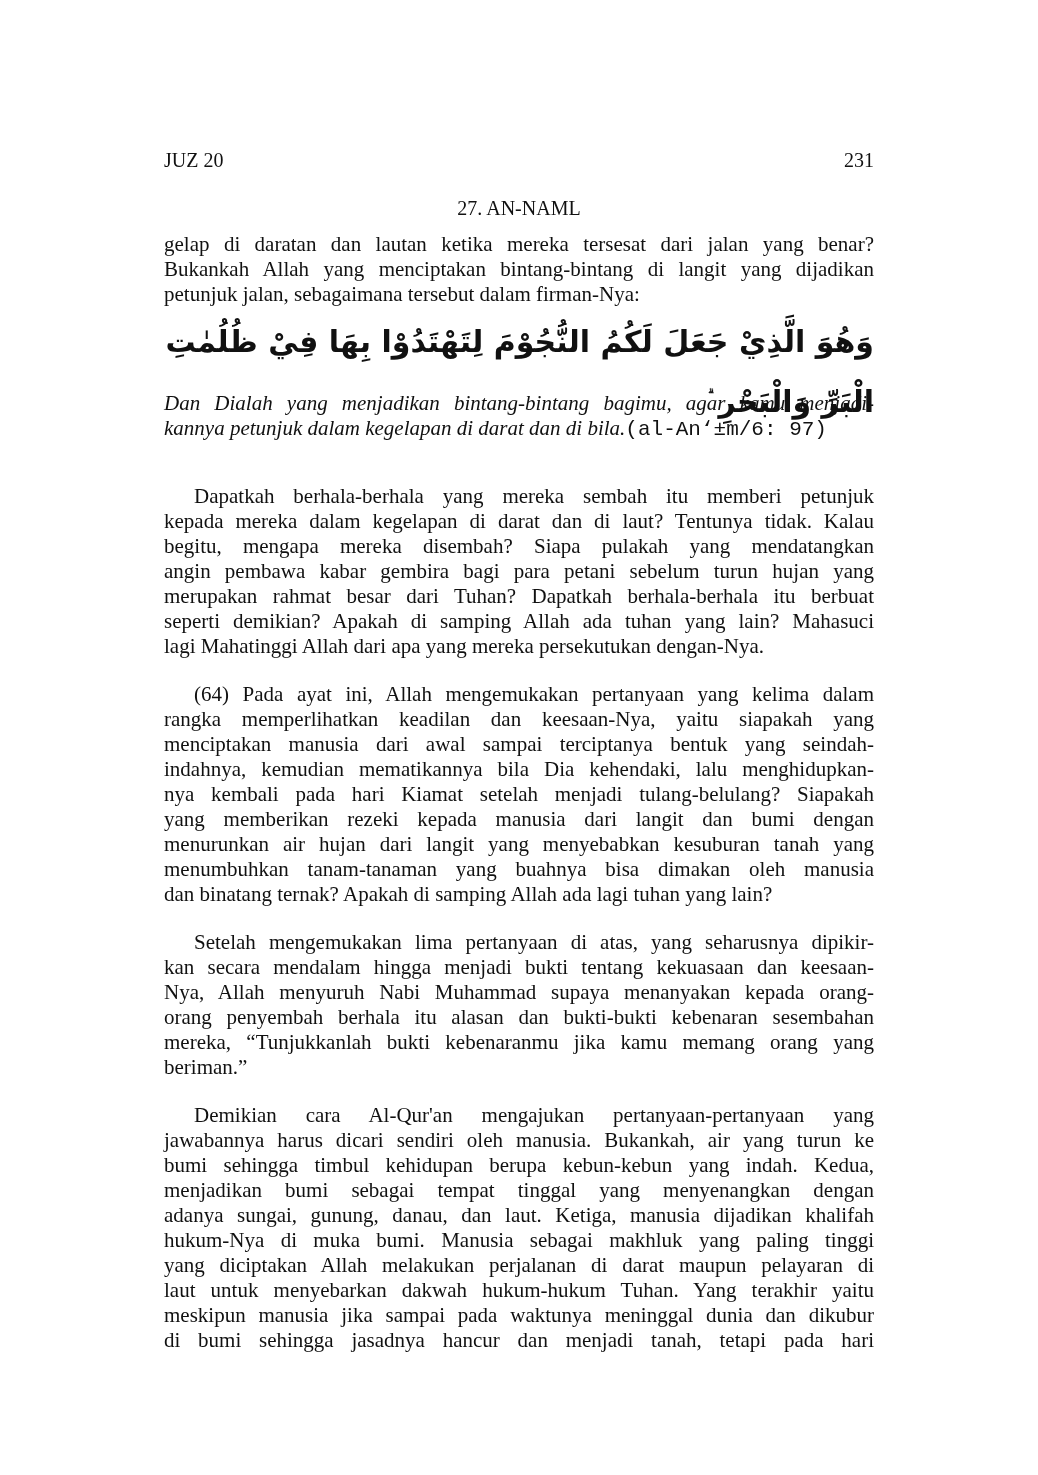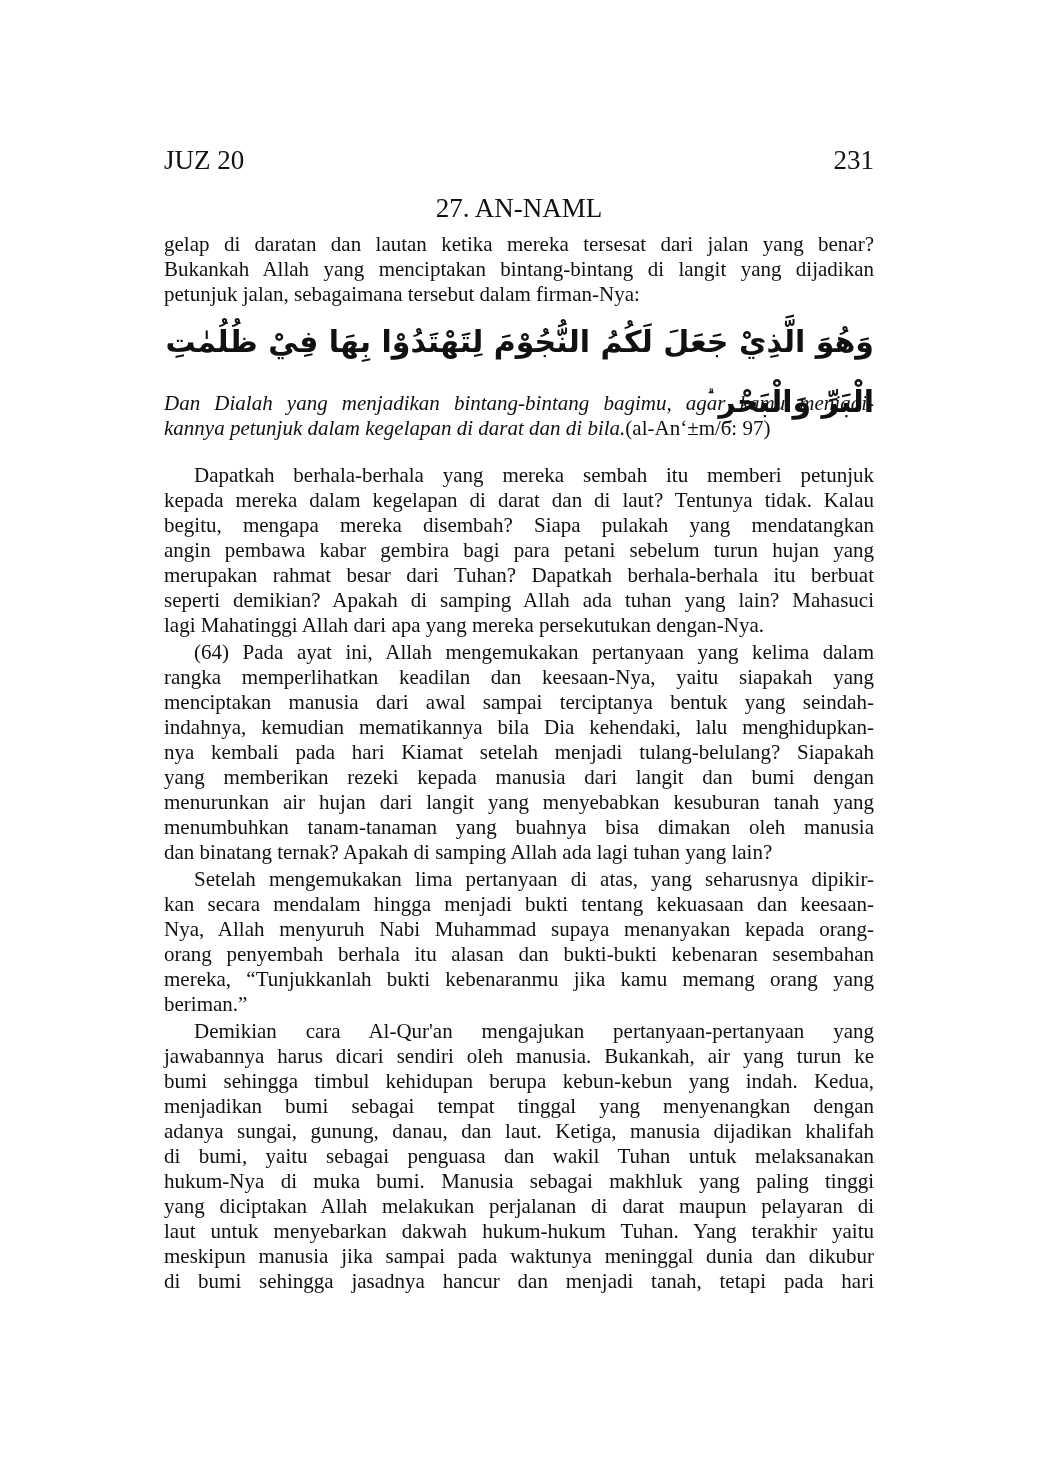--- a/index.html
+++ b/index.html
@@ -1,33 +1,33 @@
 <!DOCTYPE html>
 <html><head>
 <meta charset="utf-8">
 <style>
   html, body { margin: 0; padding: 0; background: #ffffff; }
   body { width: 1038px; height: 1475px; position: relative; overflow: hidden;
          font-family: "Liberation Serif", serif; color: #111111; }
   .header { position: absolute; top: 145px; left: 164px; width: 710px; height: 30px;
-            font-size: 27px; line-height: 30px; text-decoration: underline; }
+            font-size: 20px; line-height: 30px; text-decoration: underline; }
   .header .left { position: absolute; left: 0; }
   .header .center { position: absolute; left: 0; right: 0; text-align: center; margin-top: 48px; }
   .header .right { position: absolute; right: 0; }
   .body { position: absolute; top: 232px; left: 164px; width: 710px; font-size: 21px; }
   .line { display: block; height: 25px; line-height: 25px; white-space: nowrap;
           text-align: justify; text-align-last: justify; }
   .line.last { text-align-last: left; }
-  .line.indent { padding-left: 30px; }
+  .line.indent { padding-left: 30px; margin-top: 21px; }
   .para { margin: 0; }
   .arabic { height: 60px; margin-top: 8px; text-align: right; direction: rtl;
             font-family: "DejaVu Sans", sans-serif; font-size: 30px; line-height: 54px; font-weight: bold; }
   .arabic .mark { font-size: 14px; vertical-align: super; }
   .translation { font-style: italic; margin-top: 16px; }
-  .translation .ref { font-style: normal; }
+  .translation .ref { font-style: normal; font-family: Liberation Mono, monospace; }
   .gap { height: 22px; }
   .gap-small { height: 2px; }
 </style>
 </head>
 <body>
 
 <div class="header">
   <span class="left">JUZ 20</span>
   <span class="center">27. AN-NAML</span>
   <span class="right">231</span>
@@ -83,21 +83,20 @@
         <span class="line">mereka, “Tunjukkanlah bukti kebenaranmu jika kamu memang orang yang</span>
         <span class="line last">beriman.”</span>
       </div>
       <div class="gap-small"></div>
       <div class="para">
         <span class="line indent">Demikian cara Al-Qur'an mengajukan pertanyaan-pertanyaan yang</span>
         <span class="line">jawabannya harus dicari sendiri oleh manusia. Bukankah, air yang turun ke</span>
         <span class="line">bumi sehingga timbul kehidupan berupa kebun-kebun yang indah. Kedua,</span>
         <span class="line">menjadikan bumi sebagai tempat tinggal yang menyenangkan dengan</span>
         <span class="line">adanya sungai, gunung, danau, dan laut. Ketiga, manusia dijadikan khalifah</span>
-        <span class="line">di bumi, yaitu sebagai penguasa dan wakil Tuhan untuk melaksanakan</span>
         <span class="line">hukum-Nya di muka bumi. Manusia sebagai makhluk yang paling tinggi</span>
         <span class="line">yang diciptakan Allah melakukan perjalanan di darat maupun pelayaran di</span>
         <span class="line">laut untuk menyebarkan dakwah hukum-hukum Tuhan. Yang terakhir yaitu</span>
         <span class="line">meskipun manusia jika sampai pada waktunya meninggal dunia dan dikubur</span>
         <span class="line">di bumi sehingga jasadnya hancur dan menjadi tanah, tetapi pada hari</span>
       </div>
     </div>
 </div>
 
 </body></html>

